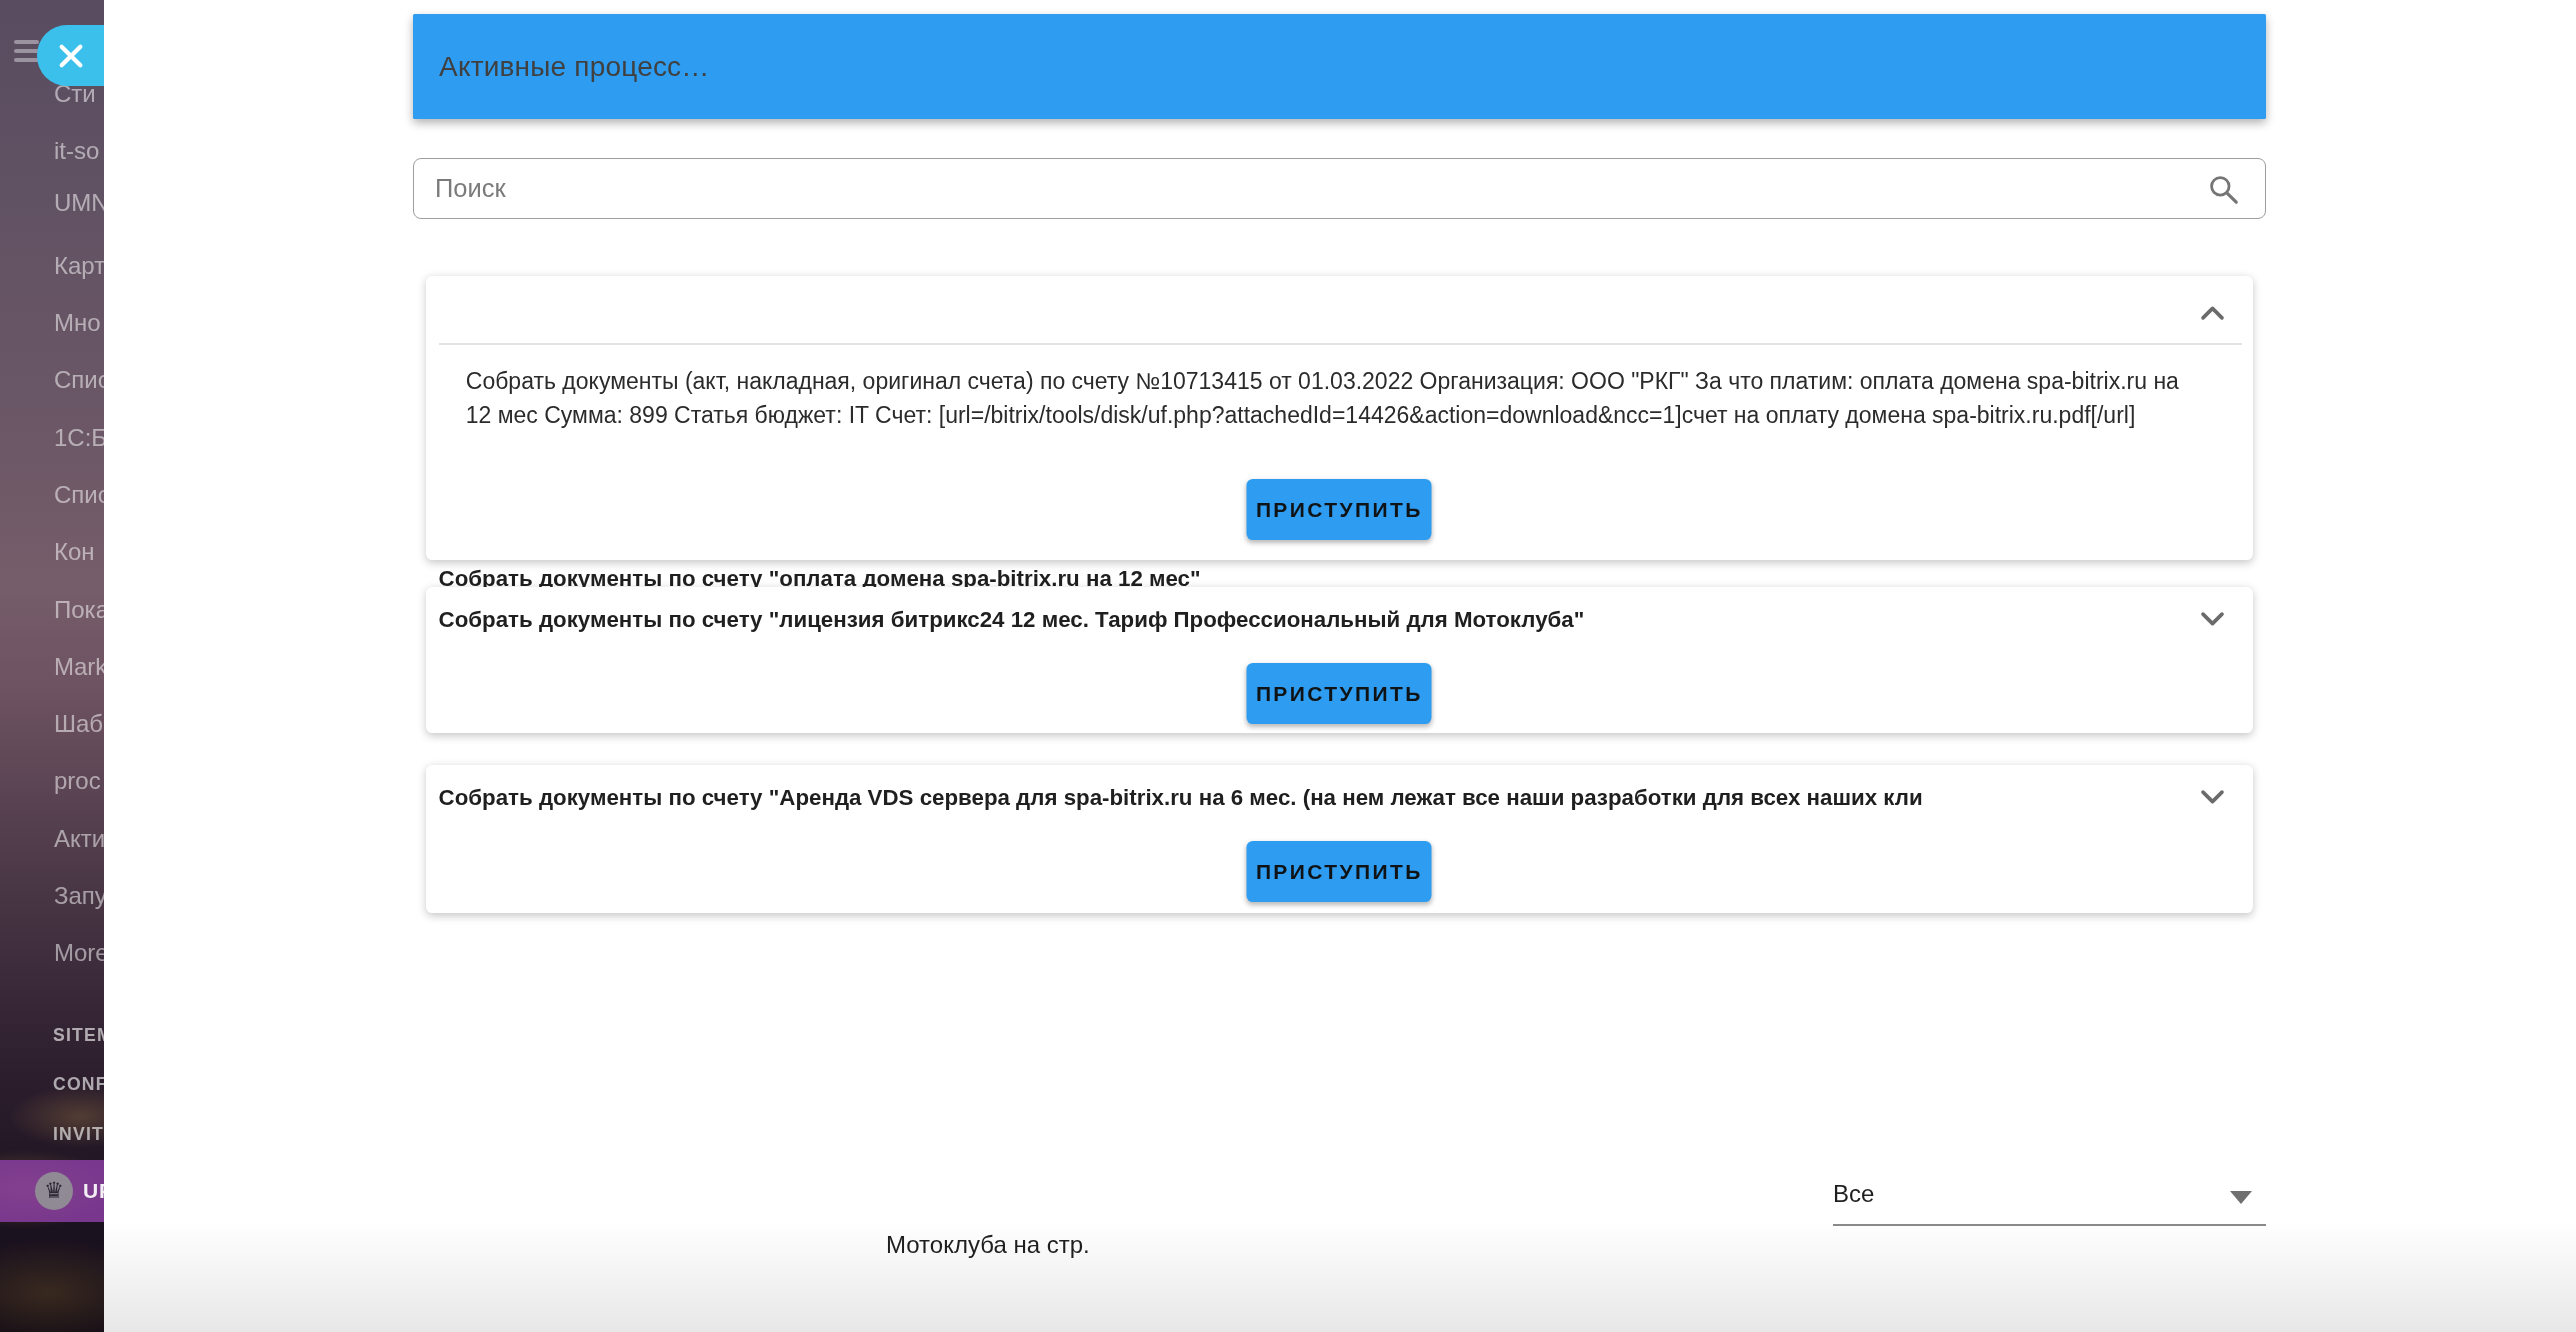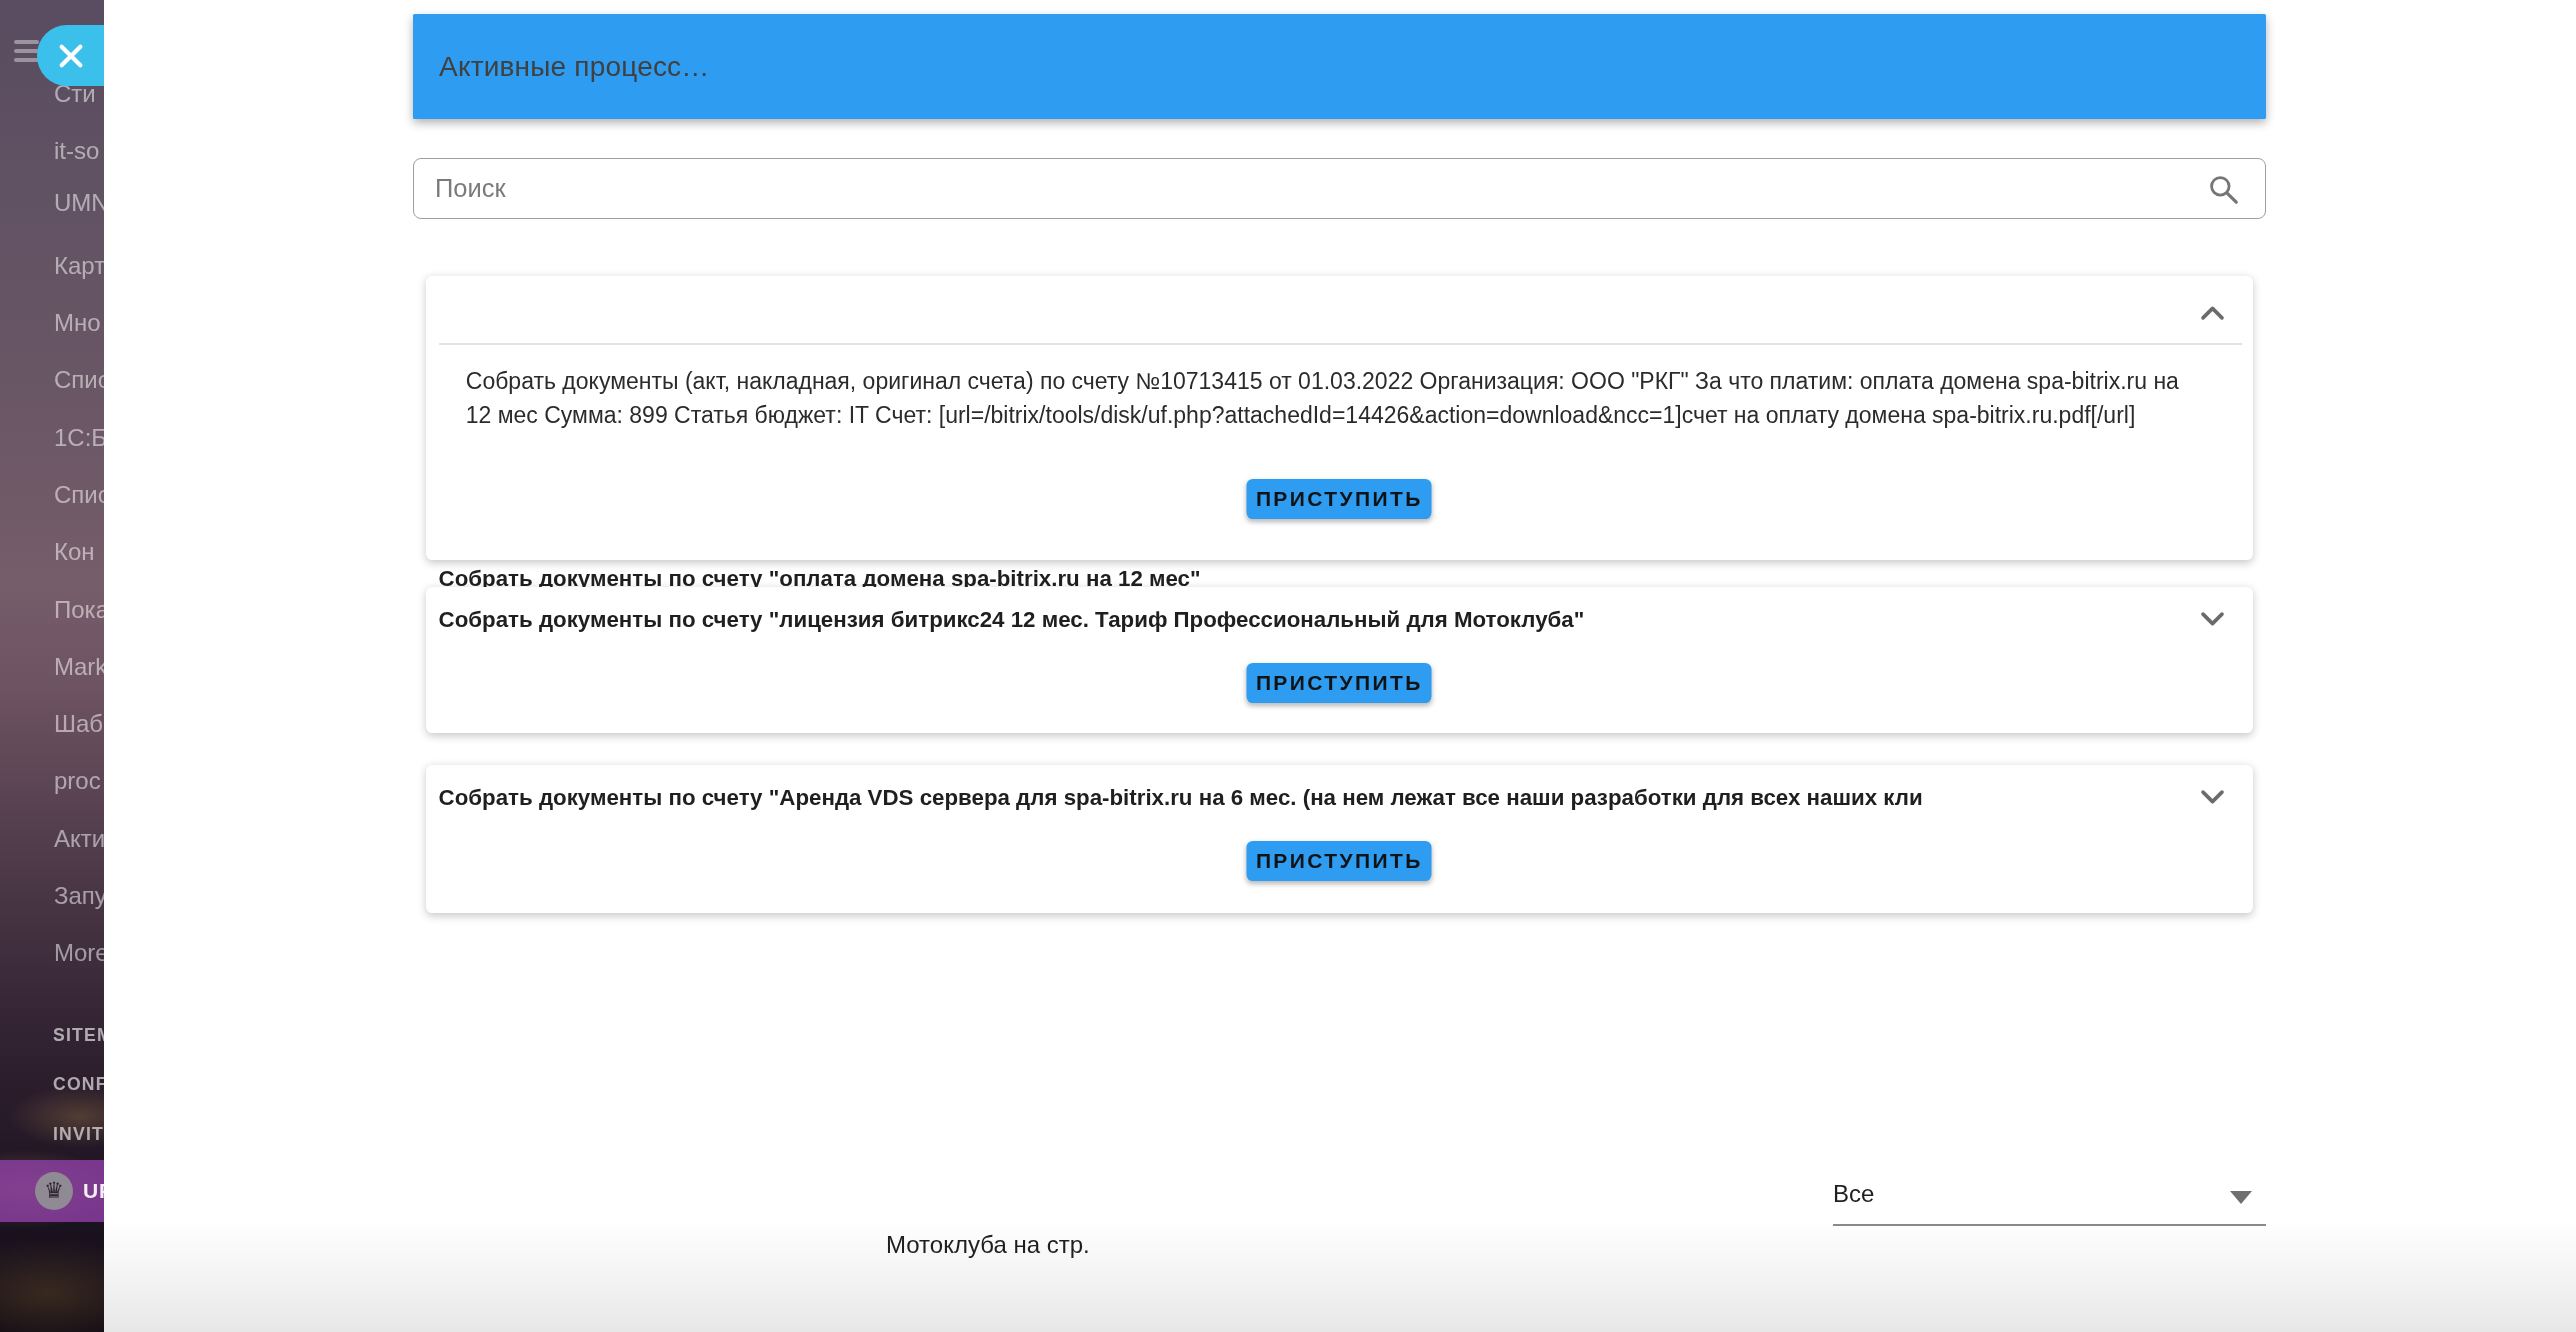--- a/index.html
+++ b/index.html
@@ -81,21 +81,21 @@
     position: absolute; left: 12.8px; right: 72px; font-size: 22.3px; font-weight: 700;
     color: #1f1f1f; white-space: nowrap; overflow: hidden; cursor: pointer;
   }
   .chevron-btn { position: absolute; width: 35px; height: 35px; cursor: pointer; }
   .card-divider { position: absolute; left: 12.8px; right: 11.2px; height: 1.6px; background: #e3e3e3; }
   .card-body {
     position: absolute; left: 40px; top: 88px; width: 1732px;
     font-size: 23px; line-height: 34px; color: #2b2b2b;
   }
   .proceed-btn {
-    position: absolute; left: 50%; transform: translateX(-50%); width: 185px; height: 40px;
+    position: absolute; left: 50%; transform: translateX(-50%); width: 185px; height: 61px;
     background: #2e9cf0; border: none; border-radius: 6.4px; cursor: pointer;
     box-shadow: 0 2.4px 4.8px rgba(0,0,0,0.28);
     font-family: "Liberation Sans", sans-serif; font-size: 21px; font-weight: 700;
     letter-spacing: 2.4px; color: #101316; text-align: center;
   }
 
   #card-1 { top: 276px; height: 284px; }
   #card-1 .card-title { top: 290px; }
   #card-1 .chevron-btn { right: 23px; top: 20px; }
   #card-1 .card-divider { top: 67px; }

